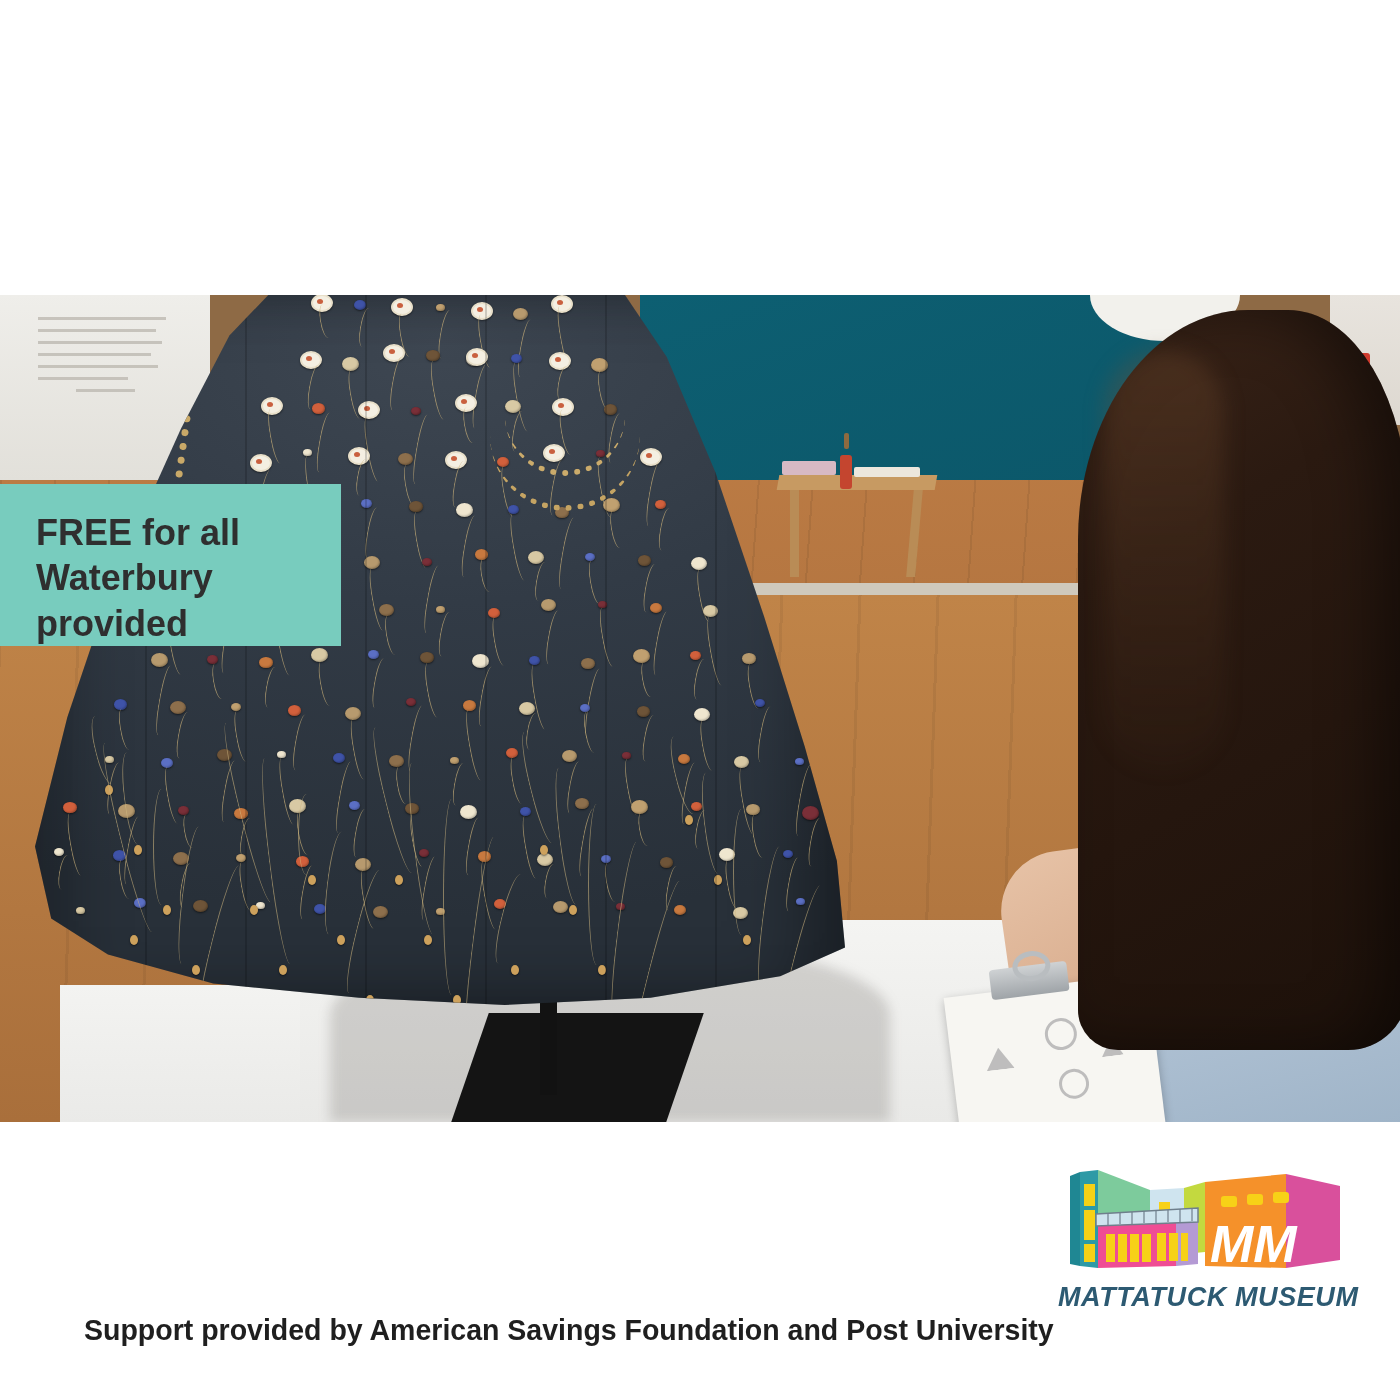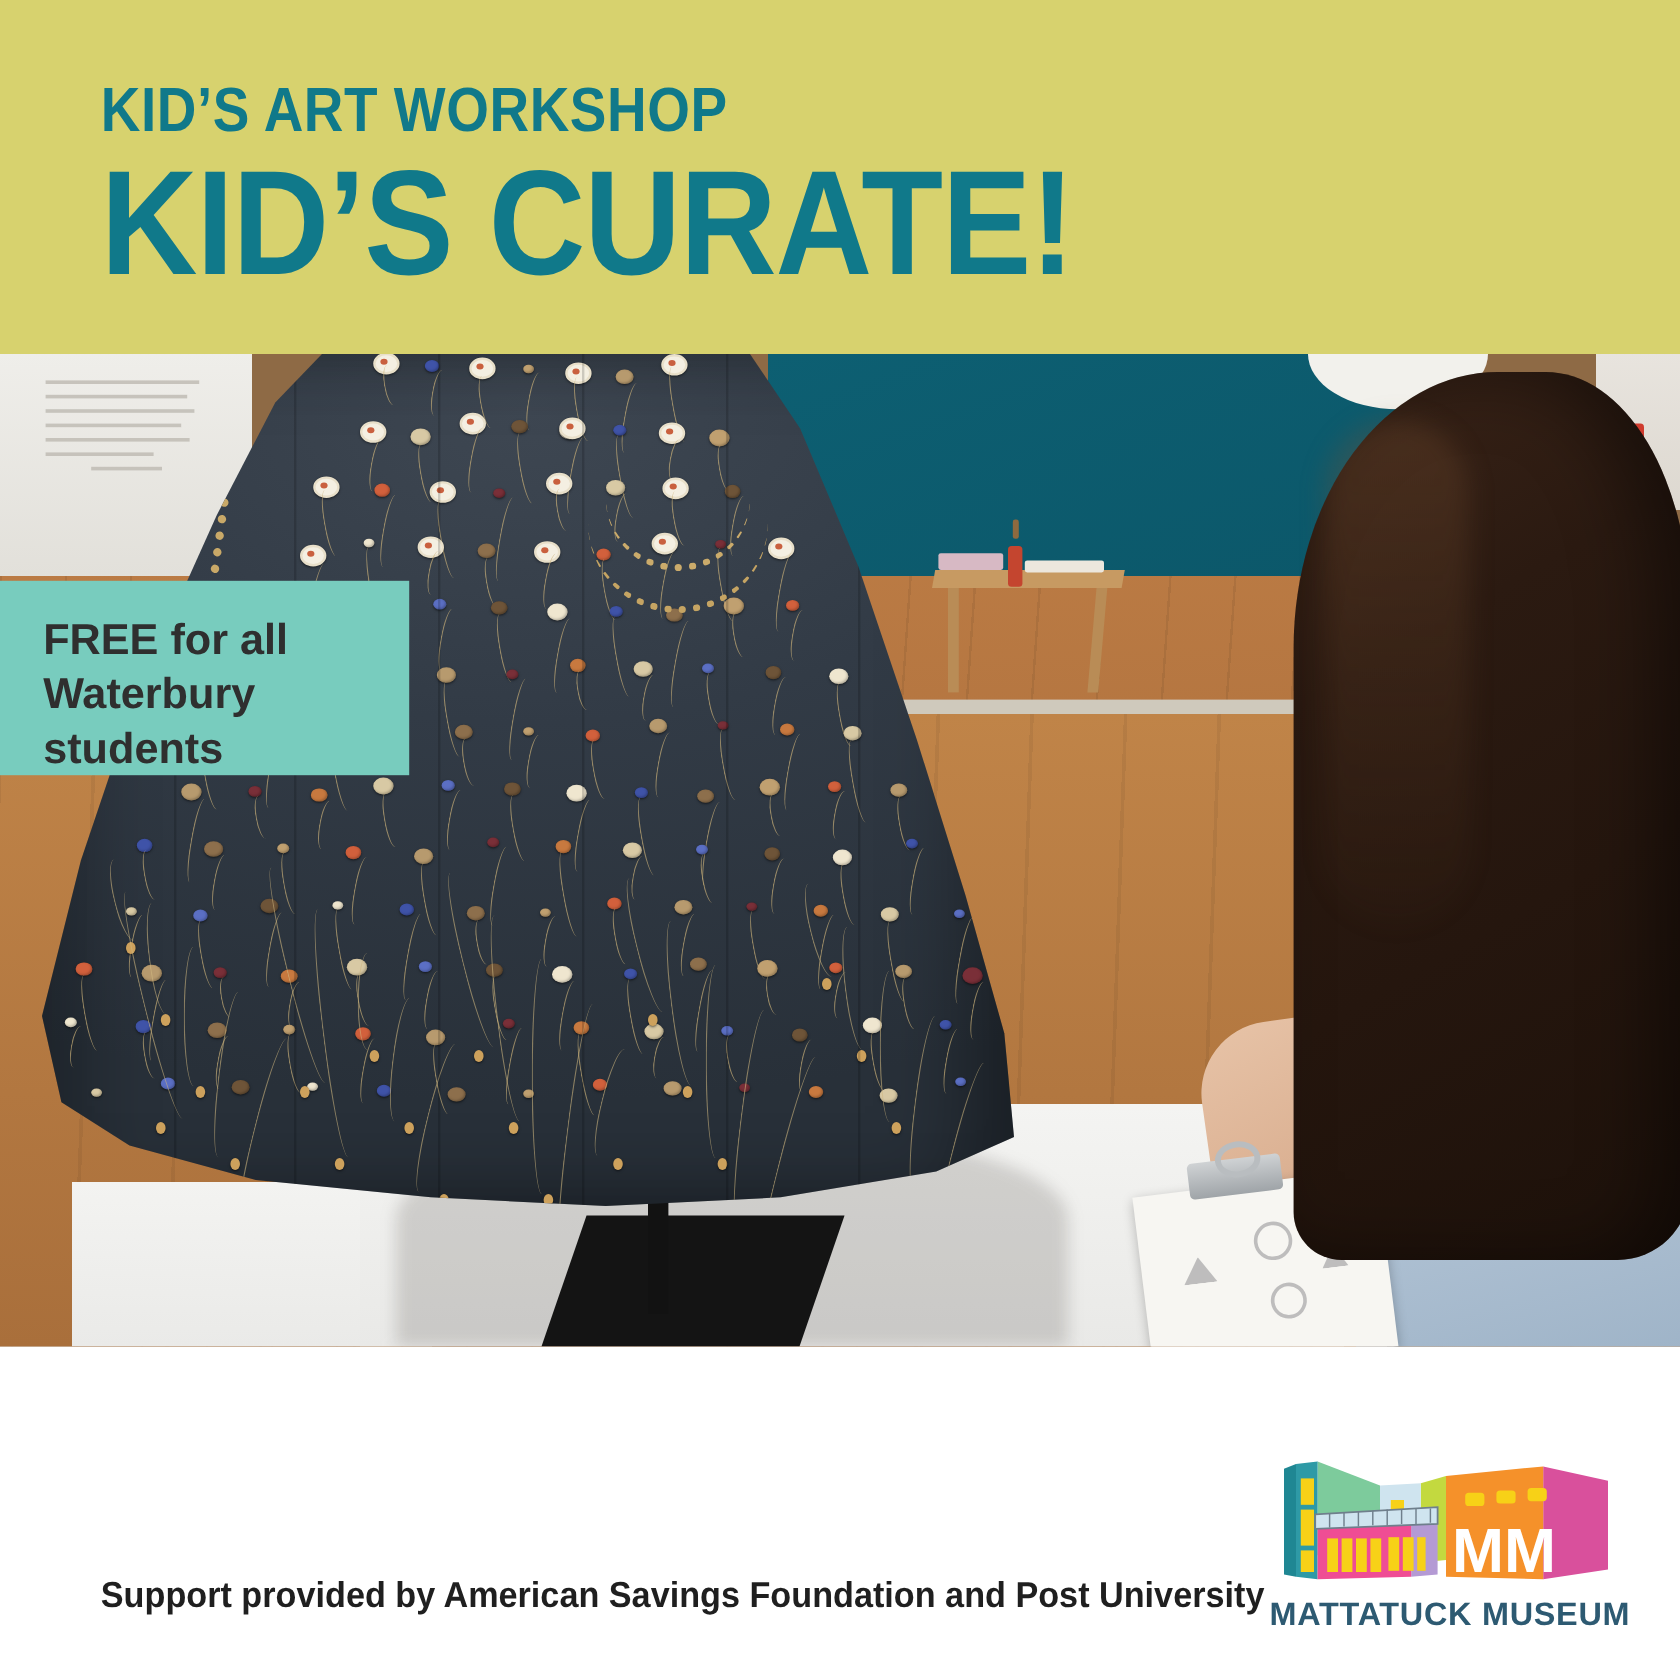--- a/index.html
+++ b/index.html
@@ -375,24 +375,25 @@
     transform: scaleX(0.95);
     transform-origin: left center;
     white-space: nowrap;
     z-index: 31;
   }
 
   
   .logo {
     position: absolute;
     left: 1058px;
-    top: 1204px;
+    top: 1156px;
     width: 290px;
     height: 170px;
     z-index: 32;
+    font-style: italic;
   }
   .logo-wordmark {
     position: absolute;
     left: 0; top: 126px;
     width: 290px;
     text-align: center;
     font-size: 27px;
     font-weight: 700;
     letter-spacing: 0.6px;
     color: #2d5a72;
@@ -815,26 +816,22 @@
     <div class="clipboard">
       <div class="cb-mark" style="left:34px;top:56px;width:28px;height:22px;clip-path:polygon(50% 0,100% 100%,0 100%)"></div>
       <div class="cb-mark" style="left:96px;top:34px;width:26px;height:26px;border-radius:50%;background:transparent;border:3px solid rgba(120,120,125,0.45)"></div>
       <div class="cb-mark" style="left:104px;top:86px;width:24px;height:24px;border-radius:50%;background:transparent;border:3px solid rgba(120,120,125,0.45)"></div>
       <div class="cb-mark" style="left:150px;top:60px;width:22px;height:18px;clip-path:polygon(50% 0,100% 100%,0 100%)"></div>
     </div>
     <div class="girl-hair"></div>
 
   </div>
 
-  <div class="header-band">
-    <div class="eyebrow">KID’S ART WORKSHOP</div>
-    <div class="headline">KID’S CURATE!</div>
-  </div>
-
-  <div class="badge badge-mint">FREE for all Waterbury students</div>
+
+  <div class="badge badge-mint">FREE for all Waterbury provided</div>
 
   <div class="support-line">Support provided by American Savings Foundation and Post University</div>
 
   <div class="logo">
     <svg width="290" height="126" viewBox="0 0 290 126">
 
       <polygon points="228,18 282,30 282,104 228,112" fill="#d9509c"></polygon>
 
       <polygon points="147,26 228,18 228,112 147,110" fill="#f5912a"></polygon>
 

